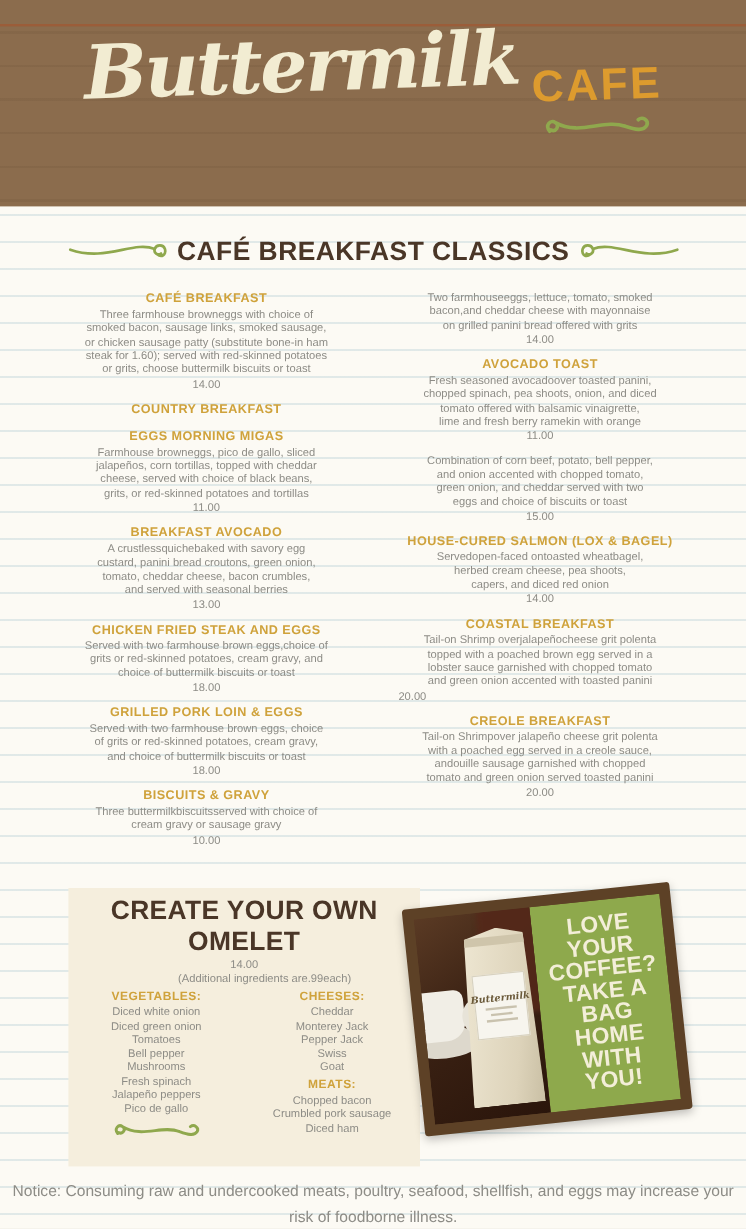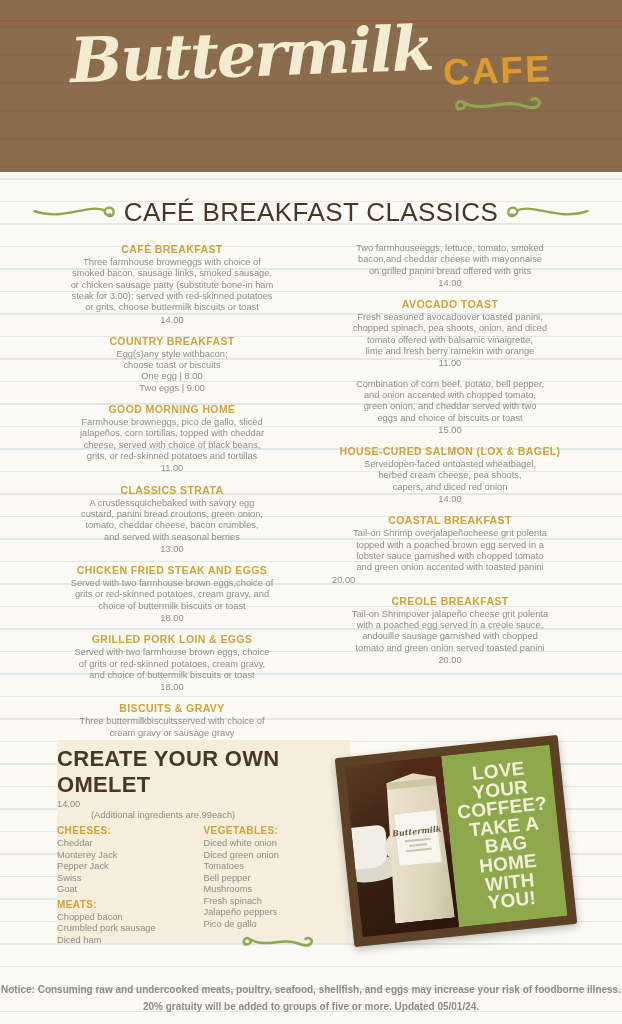--- a/index.html
+++ b/index.html
@@ -22,33 +22,33 @@
   .logo-script{
     font-family:"DejaVu Serif",serif;font-style:italic;font-weight:bold;
     font-size:62px;color:#f2ecd2;line-height:1;transform:rotate(-2deg);
     letter-spacing:-2px;
   }
   .cafe-wrap{display:flex;flex-direction:column;align-items:center;margin:28px 0 0 10px;}
   .logo-cafe{font-size:37px;font-weight:bold;color:#dd9b2e;letter-spacing:2px;line-height:1;transform:rotate(-2deg);}
   .cafe-swirl{margin-top:6px;transform:rotate(-2deg);}
   
   .classics{position:absolute;top:197px;left:0;right:0;display:flex;align-items:center;justify-content:center;gap:8px;}
-  .classics-title{margin:0;font-size:26px;font-weight:normal;color:#4a3627;letter-spacing:0.4px;white-space:nowrap;text-align:right;}
+  .classics-title{margin:0;font-size:22px;font-weight:bold;color:#4a3627;letter-spacing:0.4px;white-space:nowrap;text-align:right;}
   
   .menu{position:absolute;top:243px;left:46px;right:46px;display:flex;gap:26px;}
   .mcol{flex:1;display:flex;flex-direction:column;gap:9px;}
   .item{text-align:center;}
   .iname{margin:0 0 2px;font-size:10.5px;font-weight:bold;color:#cfa23b;letter-spacing:0.4px;}
   .idesc{margin:0;font-size:9.3px;color:#8d8c86;line-height:1.22;white-space:pre-line;}
   .iprice{margin:1px 0 0;font-size:9.3px;color:#8d8c86;line-height:1.2;}
   .price-left{text-align:left;padding-left:8px;}
   
   .omelet{
-    position:absolute;top:740px;left:57px;width:293px;height:203px;
-    background:#f5eedd;padding-top:6px;box-sizing:border-box;
+    position:absolute;top:740px;left:57px;width:293px;height:232px;
+    background:#f5eedd;text-align:center;padding-top:6px;box-sizing:border-box;
   }
   .omelet-title{margin:0;font-size:22px;font-weight:bold;color:#4a3627;letter-spacing:0.3px;}
   .omelet-desc{margin:3px 8px 0;font-size:9.3px;color:#8d8c86;line-height:1.2;white-space:pre-line;}
   .omelet-price{margin:1px 0 0;font-size:9.3px;color:#8d8c86;}
   .omelet-note{margin:1px 0 2px;font-size:9.3px;color:#8d8c86;padding-left:34px;}
   .om-grid{display:flex;margin-top:2px;}
   .om-col{flex:1;}
   .om-head{margin:3px 0 2px;font-size:10px;font-weight:bold;color:#cfa23b;letter-spacing:0.4px;}
   .om-list{list-style:none;margin:0;padding:0;}
   .om-list li{font-size:9.3px;color:#8d8c86;line-height:1.24;}
@@ -80,21 +80,21 @@
   .bag-line{width:26px;height:2px;background:#c9c2ae;margin-top:3px;}
   .bag-line.short{width:18px;}
   .greenp{
     width:53%;height:100%;background:#8ea94c;box-sizing:border-box;
     display:flex;flex-direction:column;justify-content:space-between;
     padding:12px 4px 12px 6px;text-align:center;
   }
   .promo-text{margin:0;font-size:19px;font-weight:bold;color:#f3eed8;line-height:0.98;letter-spacing:0.2px;}
   
   .footer{position:absolute;top:982px;left:0;right:0;text-align:center;}
-  .fline{margin:0;font-size:10px;color:#8d8c86;line-height:1.65;font-weight:bold;}
+  .fline{margin:0;font-size:13px;color:#8d8c86;line-height:1.65;}
   svg{display:block;}
 </style>
 </head>
 <body>
 
 <div class="page">
 
   <div class="hdr">
     <div class="logo-row">
       <span class="logo-script">Buttermilk</span>
@@ -123,41 +123,37 @@
     </span>
   </div>
 
   <div class="menu">
     <div class="mcol">
       <div class="item">
         <h3 class="iname">CAFÉ BREAKFAST</h3>
         <p class="idesc">Three farmhouse browneggs with choice of
 smoked bacon, sausage links, smoked sausage,
 or chicken sausage patty (substitute bone-in ham
-steak for 3.00); served with red-skinned potatoes
+steak for 1.60); served with red-skinned potatoes
 or grits, choose buttermilk biscuits or toast</p>
         <p class="iprice">14.00</p>
       </div>
       <div class="item">
         <h3 class="iname">COUNTRY BREAKFAST</h3>
-        <p class="idesc">Egg(s)any style withbacon;
-choose toast or biscuits
-One egg | 8.00
-Two eggs | 9.00</p>
-      </div>
-      <div class="item">
-        <h3 class="iname">GOOD MORNING HOME</h3>
+      </div>
+      <div class="item">
+        <h3 class="iname">EGGS MORNING MIGAS</h3>
         <p class="idesc">Farmhouse browneggs, pico de gallo, sliced
 jalapeños, corn tortillas, topped with cheddar
 cheese, served with choice of black beans,
 grits, or red-skinned potatoes and tortillas</p>
         <p class="iprice">11.00</p>
       </div>
       <div class="item">
-        <h3 class="iname">CLASSICS STRATA</h3>
+        <h3 class="iname">BREAKFAST AVOCADO</h3>
         <p class="idesc">A crustlessquichebaked with savory egg
 custard, panini bread croutons, green onion,
 tomato, cheddar cheese, bacon crumbles,
 and served with seasonal berries</p>
         <p class="iprice">13.00</p>
       </div>
       <div class="item">
         <h3 class="iname">CHICKEN FRIED STEAK AND EGGS</h3>
         <p class="idesc">Served with two farmhouse brown eggs,choice of
 grits or red-skinned potatoes, cream gravy, and
@@ -225,54 +221,54 @@
         <p class="iprice">20.00</p>
       </div>
     </div>
   </div>
 
   <div class="omelet">
     <h2 class="omelet-title">CREATE YOUR OWN OMELET</h2>
     <p class="omelet-price">14.00</p>
     <p class="omelet-note">(Additional ingredients are.99each)</p>
     <div class="om-grid">
-      <div class="om-col">
-        <h4 class="om-head">CHEESES:</h4>
-        <ul class="om-list">
-          <li>Cheddar</li>
-          <li>Monterey Jack</li>
-          <li>Pepper Jack</li>
-          <li>Swiss</li>
-          <li>Goat</li>
-        </ul>
-        <h4 class="om-head">MEATS:</h4>
-        <ul class="om-list">
-          <li>Chopped bacon</li>
-          <li>Crumbled pork sausage</li>
-          <li>Diced ham</li>
-        </ul>
-      </div>
       <div class="om-col">
         <h4 class="om-head">VEGETABLES:</h4>
         <ul class="om-list">
           <li>Diced white onion</li>
           <li>Diced green onion</li>
           <li>Tomatoes</li>
           <li>Bell pepper</li>
           <li>Mushrooms</li>
           <li>Fresh spinach</li>
           <li>Jalapeño peppers</li>
           <li>Pico de gallo</li>
         </ul>
         <div class="om-swirl" style="display:flex;justify-content:center;">
           <svg width="78" height="18" viewBox="0 0 92 22">
             <path d="M7 13 C3 8 8 3 12 6 C16 9 12 14 8 12 M12 6 C32 18 52 4 70 11 M70 11 C78 14 85 16 88 11 C90 7 85 3 81 6" fill="none" stroke="#8fa84d" stroke-width="3" stroke-linecap="round"></path>
           </svg>
         </div>
       </div>
+      <div class="om-col">
+        <h4 class="om-head">CHEESES:</h4>
+        <ul class="om-list">
+          <li>Cheddar</li>
+          <li>Monterey Jack</li>
+          <li>Pepper Jack</li>
+          <li>Swiss</li>
+          <li>Goat</li>
+        </ul>
+        <h4 class="om-head">MEATS:</h4>
+        <ul class="om-list">
+          <li>Chopped bacon</li>
+          <li>Crumbled pork sausage</li>
+          <li>Diced ham</li>
+        </ul>
+      </div>
     </div>
   </div>
 
   <div class="card">
     <div class="card-inner">
       <div class="photo">
         <div class="carafe"></div>
         <div class="saucer"></div>
         <div class="cup"></div>
         <div class="cup-handle"></div>

